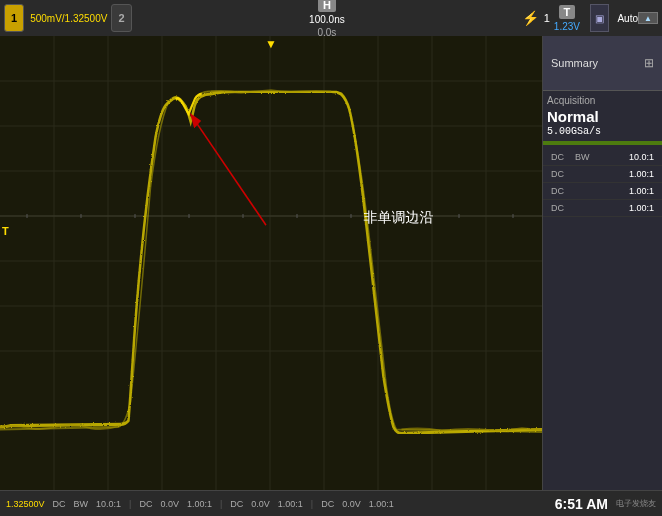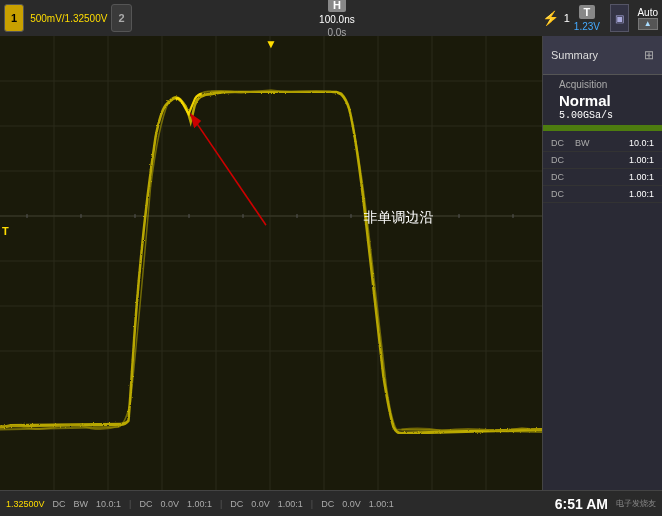--- a/index.html
+++ b/index.html
@@ -184,34 +184,34 @@
       font-size: 10px;
       color: #ccc;
       border-left: 1px solid #444;
     }
 
     .summary-header {
       display: flex;
       align-items: center;
       justify-content: space-between;
       background: #3a3a4a;
-      padding: 12px 8px;
+      padding: 20px 8px;
       color: #ddd;
       font-size: 11px;
       border-bottom: 1px solid #555;
     }
 
     .summary-icon {
       color: #aaa;
       font-size: 12px;
     }
 
     .acq-section {
-      padding: 4px 16px;
-      border-bottom: 6px solid #4d7c0f;
+      padding: 4px 4px;
+      border-bottom: 4px solid #4d7c0f;
     }
 
     .acq-title {
       color: #aaa;
       font-size: 10px;
       margin-bottom: 2px;
     }
 
     .acq-mode {
       color: #fff;
@@ -342,21 +342,21 @@
       <span class="t-label">T</span>
       <span class="volt-value">1.23V</span>
     </div>
 
     <div style="display:flex;flex-direction:column;align-items:center;gap:2px;margin-left:6px;">
       <div class="screen-icon">
         <span>▣</span>
       </div>
     </div>
 
-    <div style="display:flex;flex-direction:column;align-items:center;margin-left:4px;">
+    <div style="display:flex;align-items:center;margin-left:4px;">
       <span class="auto-label">Auto</span>
       <div style="width:20px;height:12px;background:#555;border:1px solid #777;display:flex;align-items:center;justify-content:center;">
         <span style="color:#adf;font-size:8px;">▲</span>
       </div>
     </div>
   </div>
 
   <div class="middle-section">
 
     <div class="osc-display">

